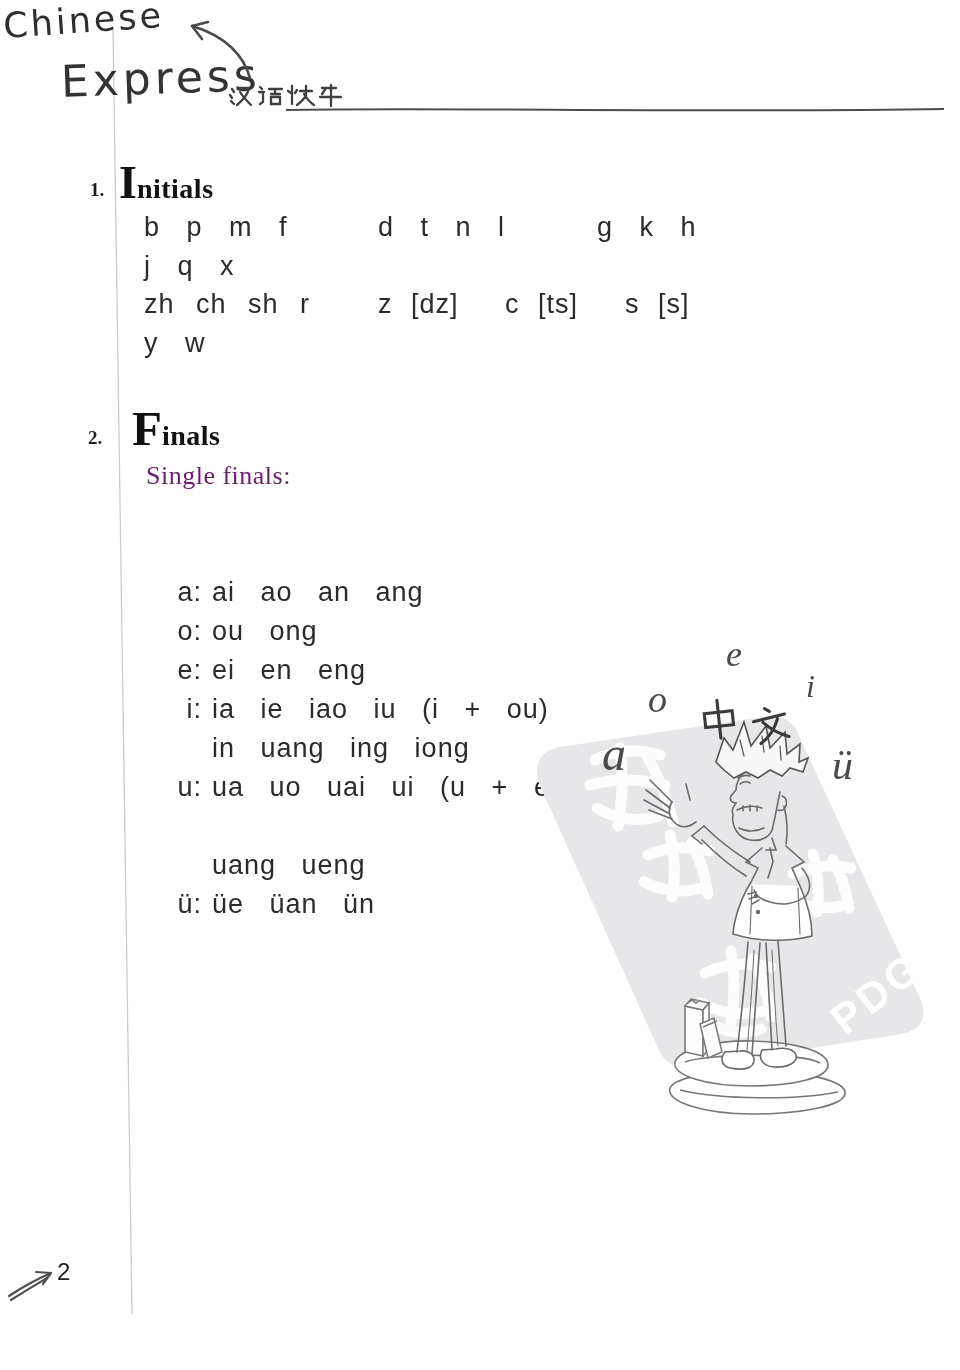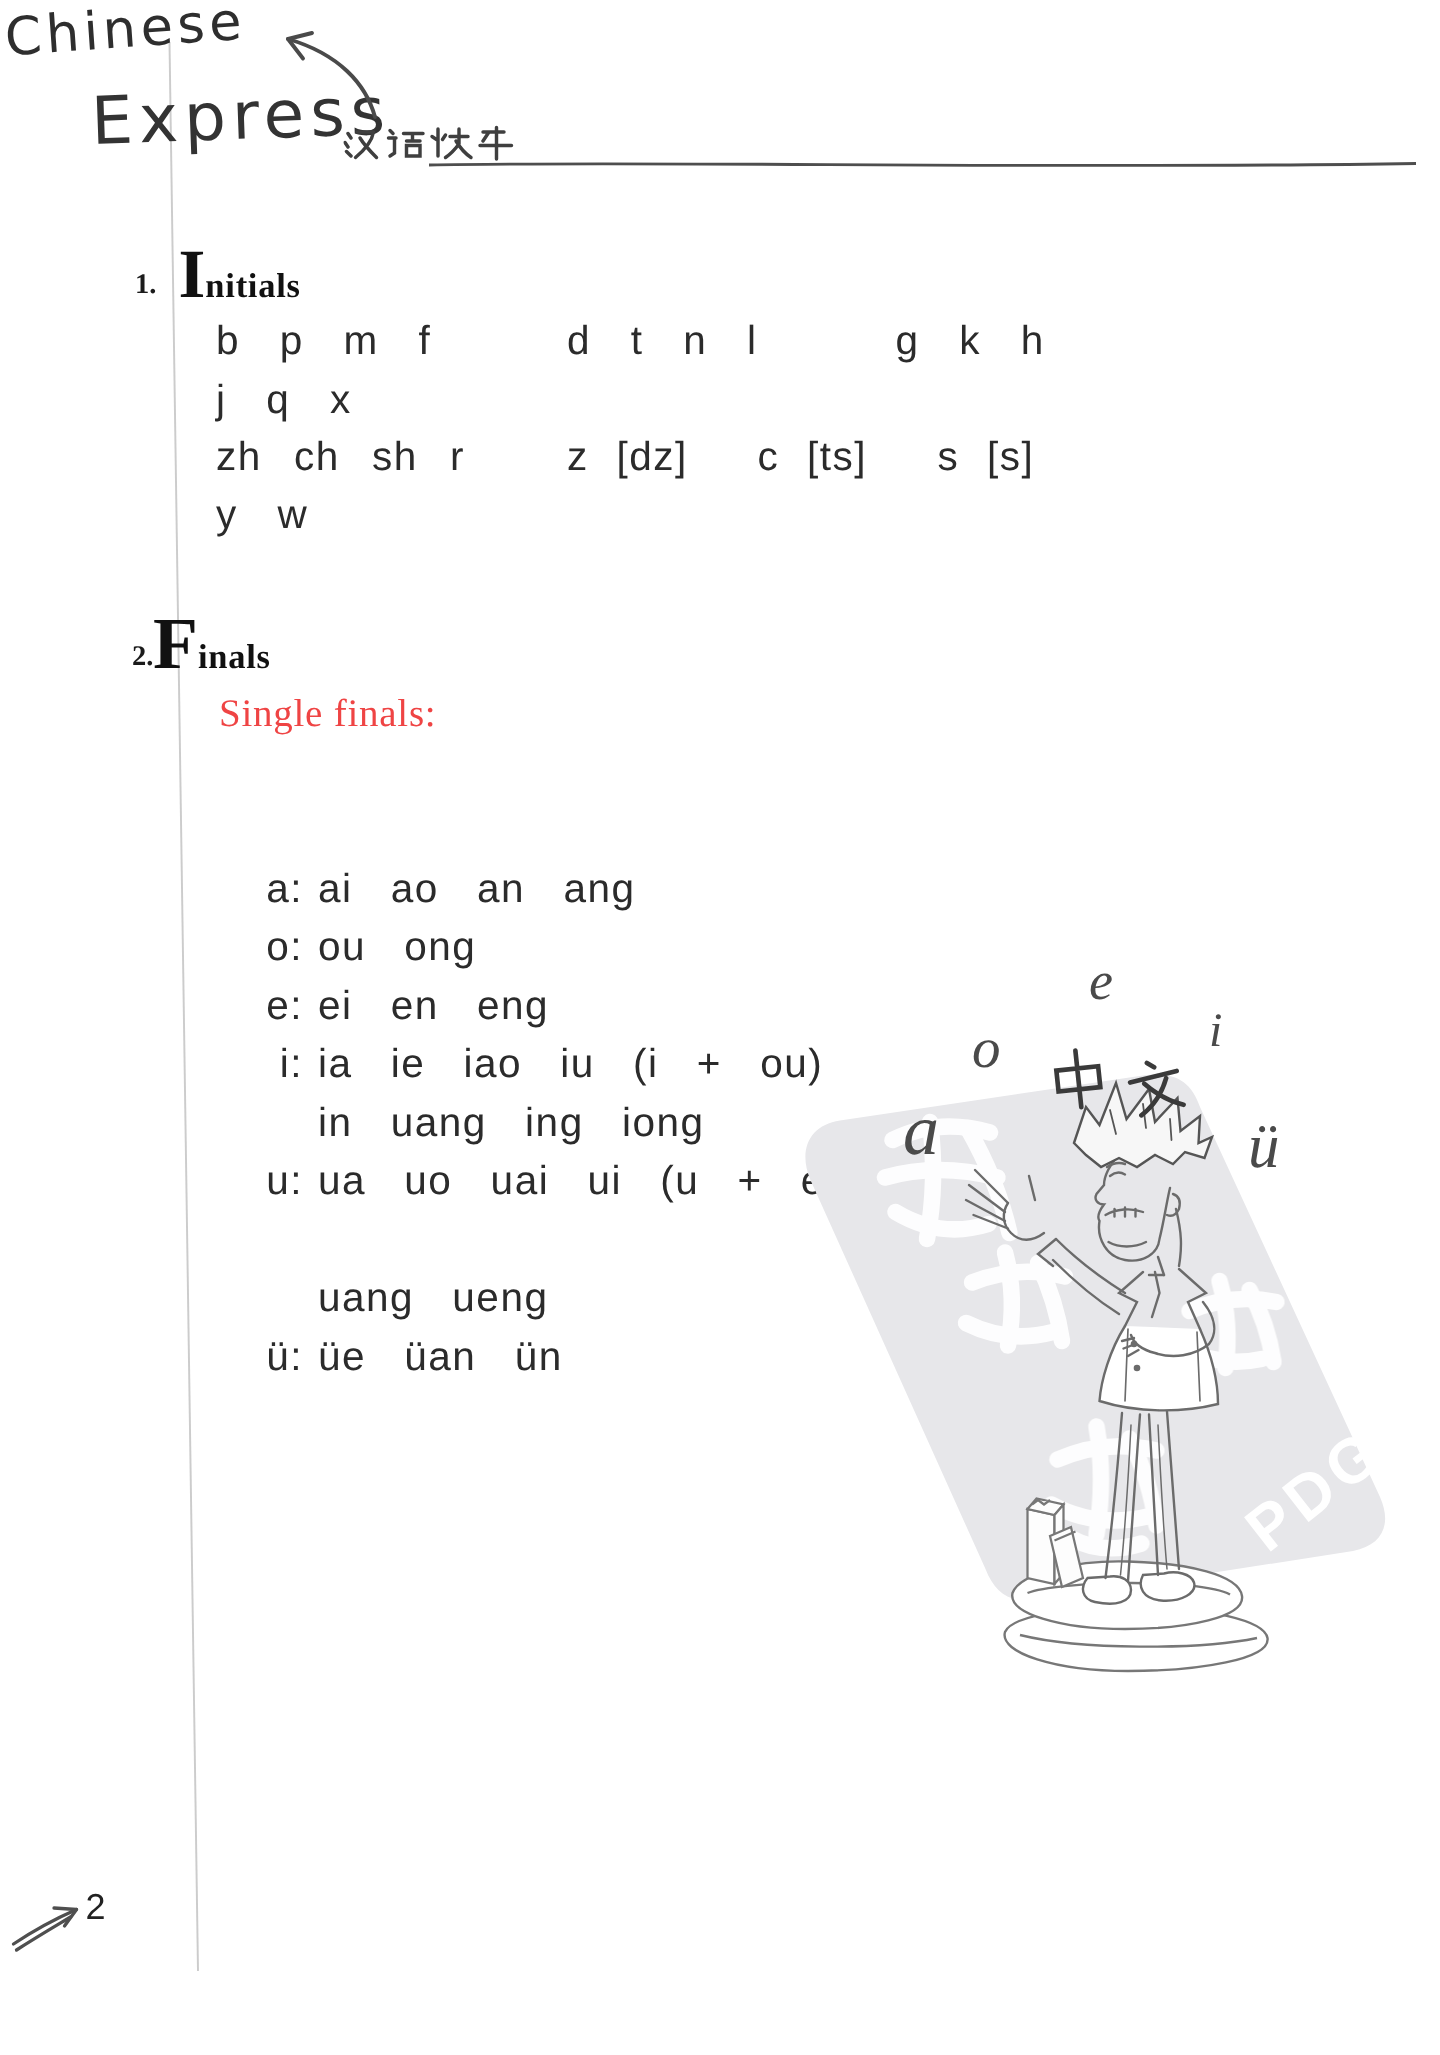--- a/index.html
+++ b/index.html
@@ -9,29 +9,29 @@
   
   .brand1{left:2px;top:6px;font-family:"DejaVu Sans",sans-serif;font-size:35px;color:#2e2e2e;
           letter-spacing:3px;transform:rotate(-4deg);transform-origin:left top;}
   .brand2{left:60px;top:56px;font-family:"DejaVu Sans",sans-serif;font-size:44px;color:#333;
           letter-spacing:4px;transform:rotate(-2deg);transform-origin:left top;}
   
   .secnum{font-weight:bold;font-size:19px;color:#1b1b1b;}
   .sectitle{line-height:1;white-space:nowrap;}
   .dropcap{font-weight:bold;font-size:46px;color:#111;}
   .dropcap.f{font-size:49px;}
-  .titlerest{font-weight:bold;font-size:23px;color:#111;letter-spacing:.5px;}
+  .titlerest{font-weight:bold;font-size:28px;color:#111;letter-spacing:.5px;}
   
   .pinyin{font-family:"Liberation Sans","DejaVu Sans",sans-serif;font-size:27px;color:#2b2b2b;
           letter-spacing:1px;word-spacing:18px;white-space:pre;line-height:1;}
   .pylabel{font-family:"Liberation Sans","DejaVu Sans",sans-serif;font-size:27px;color:#2b2b2b;
            width:64px;text-align:right;letter-spacing:1px;line-height:1;}
   .pyitems{word-spacing:17px;}
   .singlerow{word-spacing:21px;}
-  .serifline{font-size:26px;color:#ef4444;letter-spacing:.5px;}
+  .serifline{font-size:26px;color:#701a75;letter-spacing:.5px;}
   
   .floatletter{font-family:"Liberation Serif",serif;font-style:italic;color:#4a4a4a;line-height:1;}
   
   .pagenum{font-family:"Liberation Sans",sans-serif;font-size:24px;color:#222;}
   svg{display:block;}
 </style>
 </head>
 <body>
 
 <div id="page">
@@ -80,21 +80,21 @@
   <div class="abs pinyin" style="left:144px;top:253px">j q x</div>
 
   <div class="abs pinyin" style="left:144px;top:291px;word-spacing:13px">zh ch sh r</div>
   <div class="abs pinyin" style="left:378px;top:291px;word-spacing:10px">z [dz]</div>
   <div class="abs pinyin" style="left:505px;top:291px;word-spacing:10px">c [ts]</div>
   <div class="abs pinyin" style="left:625px;top:291px;word-spacing:10px">s [s]</div>
 
   <div class="abs pinyin" style="left:144px;top:330px">y w</div>
 
   <div class="abs secnum" style="left:88px;top:427px">2.</div>
-  <div class="abs sectitle" style="left:102px;top:404px"><span class="dropcap f">F</span><span class="titlerest">inals</span></div>
+  <div class="abs sectitle" style="left:132px;top:404px"><span class="dropcap f">F</span><span class="titlerest">inals</span></div>
 
   <div class="abs serifline" style="left:146px;top:461px">Single finals:</div>
 
   <div class="abs pylabel" style="left:138px;top:579px">a:</div>
   <div class="abs pinyin pyitems" style="left:212px;top:579px">ai ao an ang</div>
 
   <div class="abs pylabel" style="left:138px;top:618px">o:</div>
   <div class="abs pinyin pyitems" style="left:212px;top:618px">ou ong</div>
 
   <div class="abs pylabel" style="left:138px;top:657px">e:</div>

